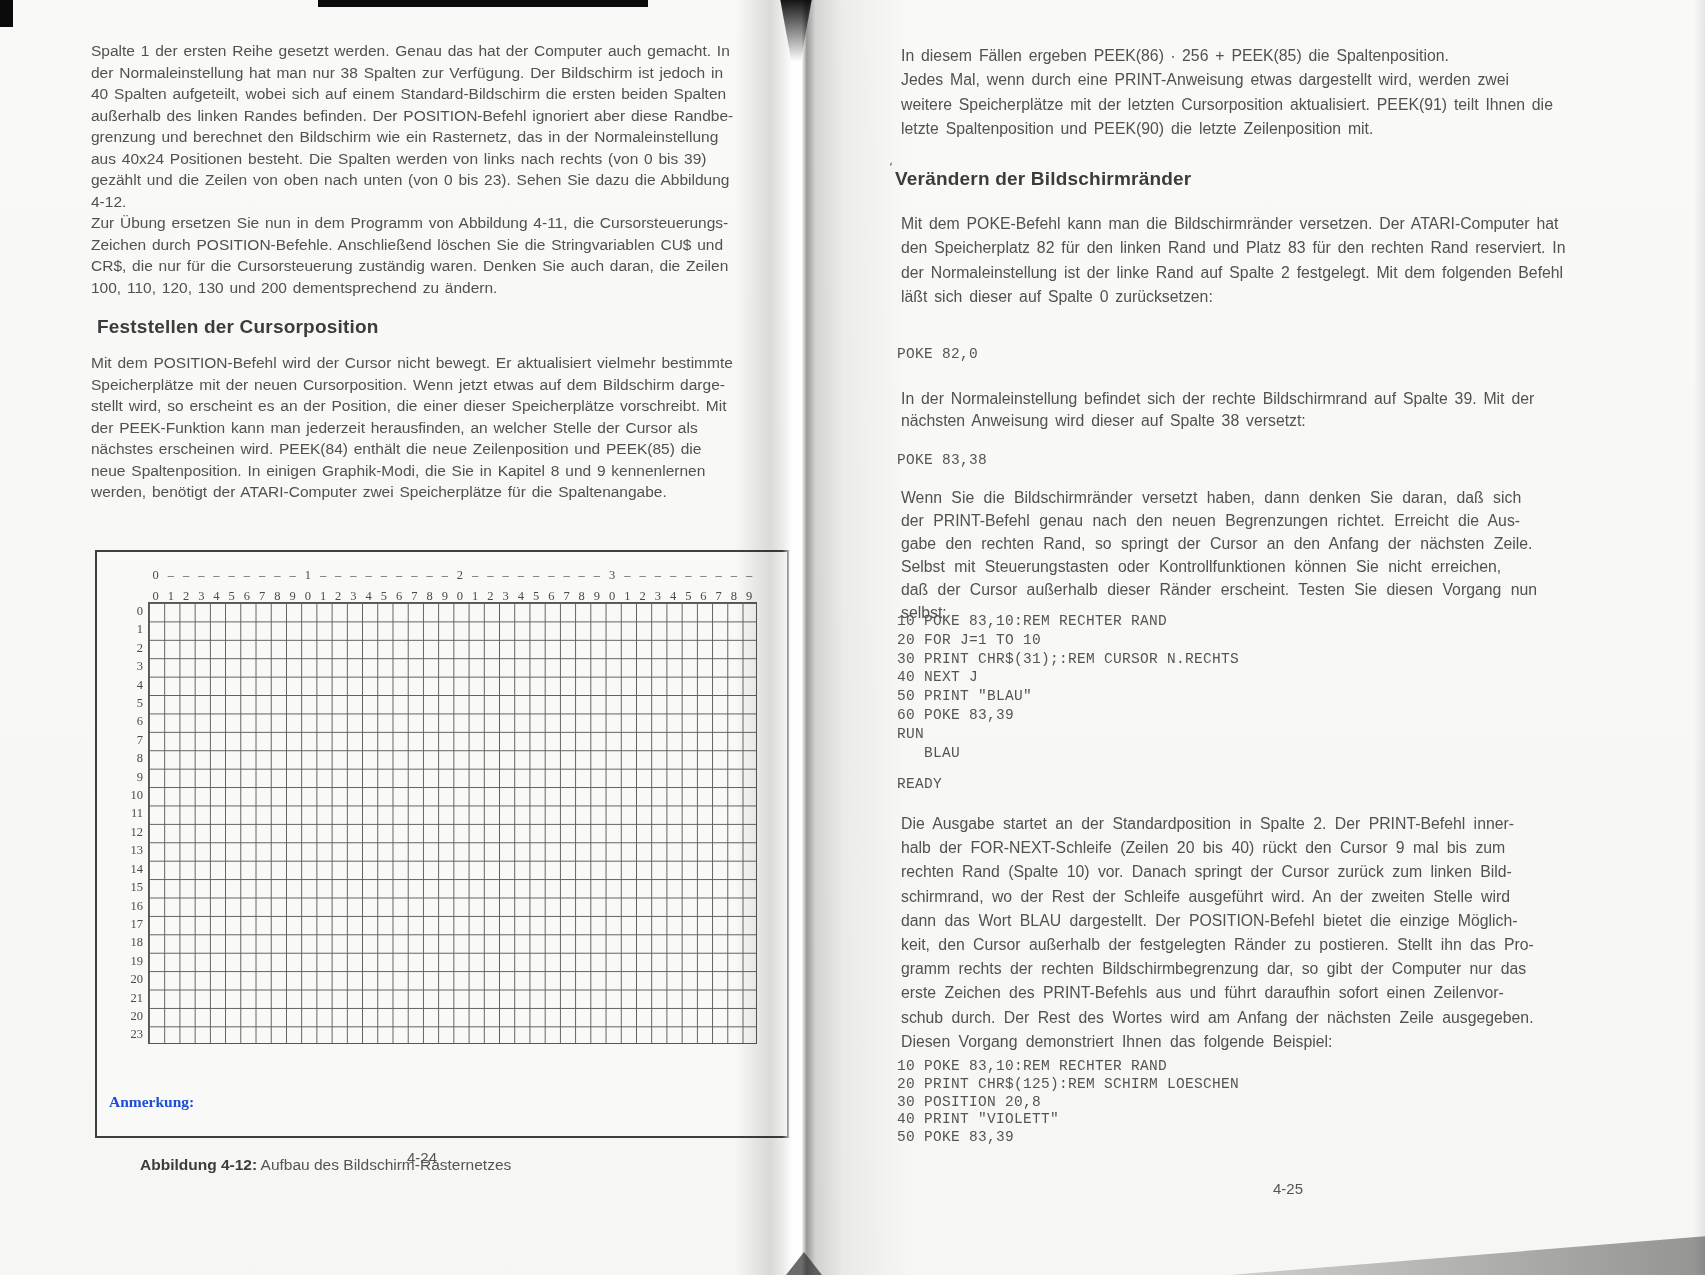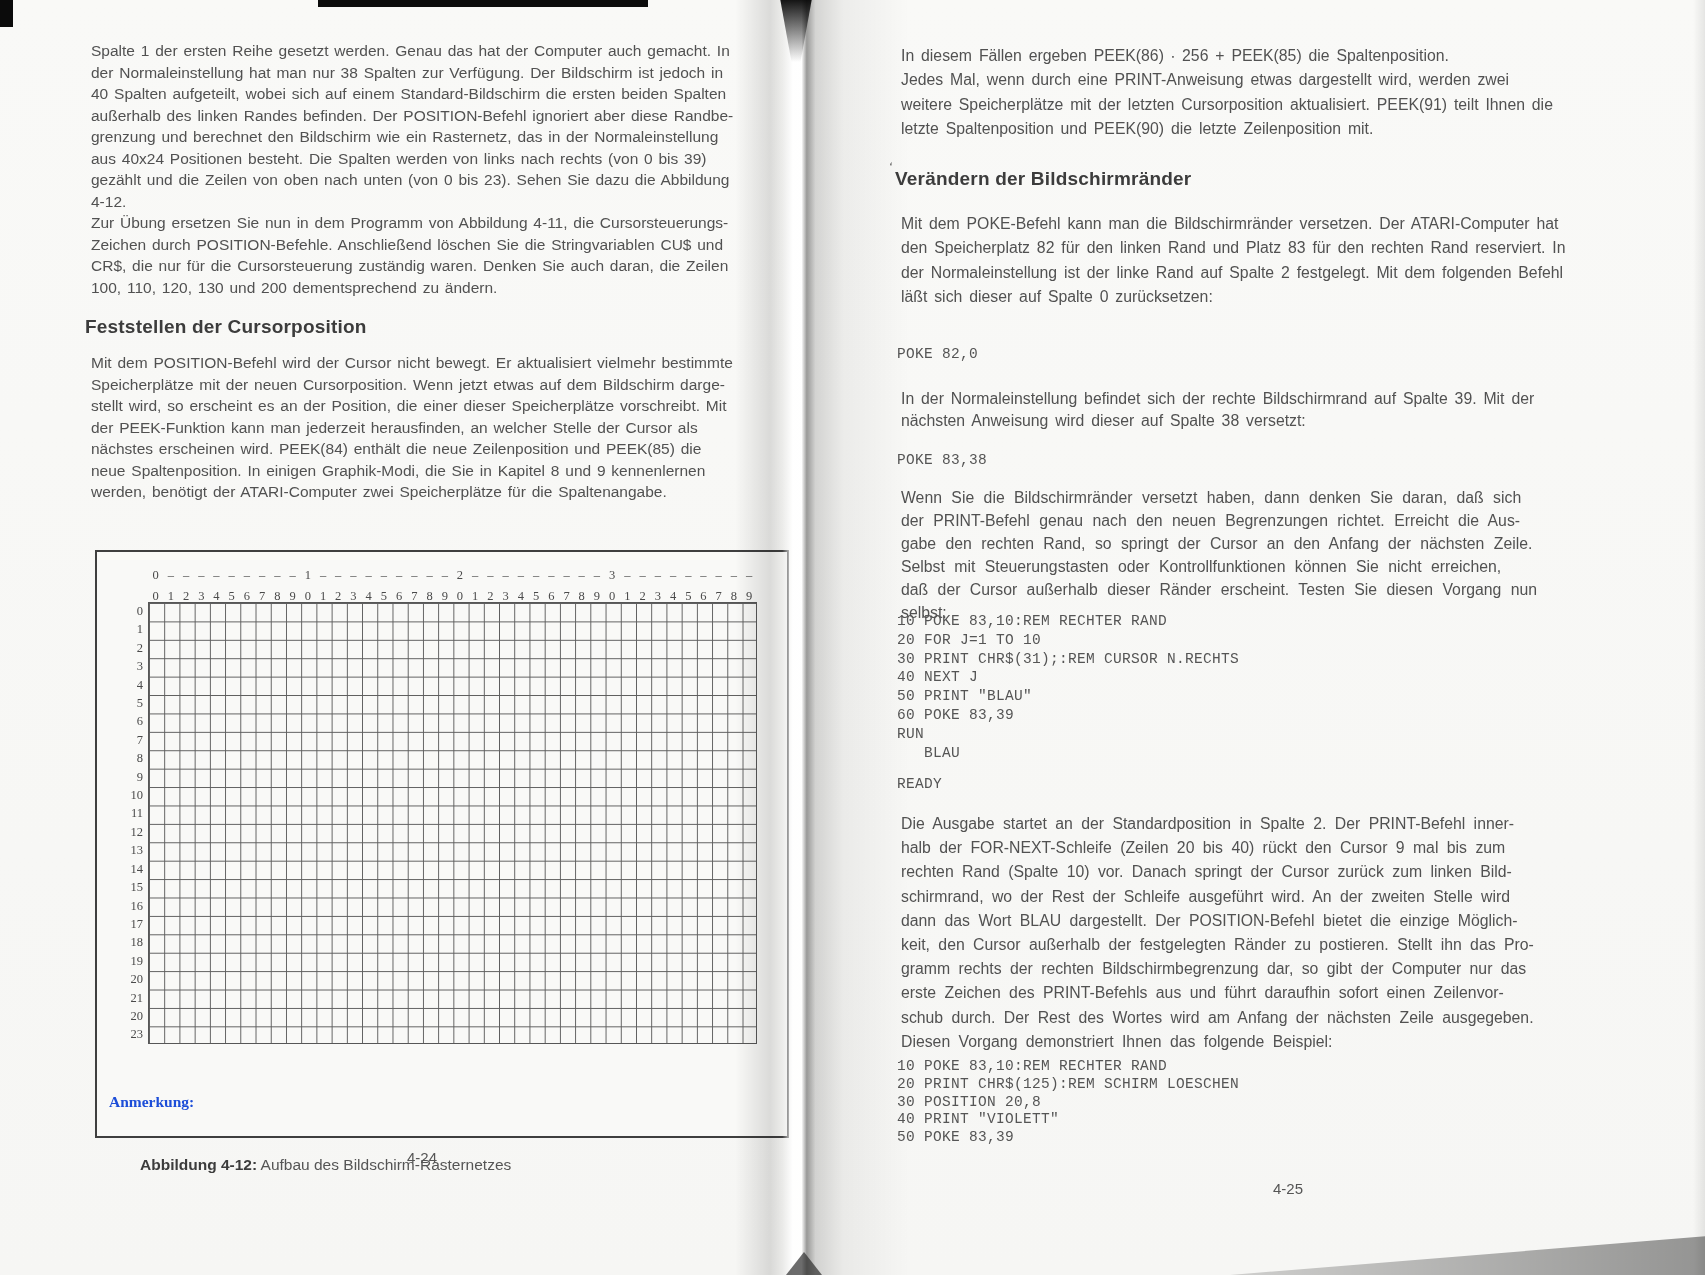--- a/index.html
+++ b/index.html
@@ -55,21 +55,21 @@
 außerhalb des linken Randes befinden. Der POSITION-Befehl ignoriert aber diese Randbe-
 grenzung und berechnet den Bildschirm wie ein Rasternetz, das in der Normaleinstellung
 aus 40x24 Positionen besteht. Die Spalten werden von links nach rechts (von 0 bis 39)
 gezählt und die Zeilen von oben nach unten (von 0 bis 23). Sehen Sie dazu die Abbildung
 4-12.
 Zur Übung ersetzen Sie nun in dem Programm von Abbildung 4-11, die Cursorsteuerungs-
 Zeichen durch POSITION-Befehle. Anschließend löschen Sie die Stringvariablen CU$ und
 CR$, die nur für die Cursorsteuerung zuständig waren. Denken Sie auch daran, die Zeilen
 100, 110, 120, 130 und 200 dementsprechend zu ändern.</div>
 
-    <div class="h2" style="top:316px;left:0;text-align:center;">Feststellen der Cursorposition</div>
+    <div class="h2" style="top:316px;left:12px;text-align:center;">Feststellen der Cursorposition</div>
 
     <div class="para" style="top:352px;left:0;width:672px;">Mit dem POSITION-Befehl wird der Cursor nicht bewegt. Er aktualisiert vielmehr bestimmte
 Speicherplätze mit der neuen Cursorposition. Wenn jetzt etwas auf dem Bildschirm darge-
 stellt wird, so erscheint es an der Position, die einer dieser Speicherplätze vorschreibt. Mit
 der PEEK-Funktion kann man jederzeit herausfinden, an welcher Stelle der Cursor als
 nächstes erscheinen wird. PEEK(84) enthält die neue Zeilenposition und PEEK(85) die
 neue Spaltenposition. In einigen Graphik-Modi, die Sie in Kapitel 8 und 9 kennenlernen
 werden, benötigt der ATARI-Computer zwei Speicherplätze für die Spaltenangabe.</div>
 
     <div class="figure-box">

